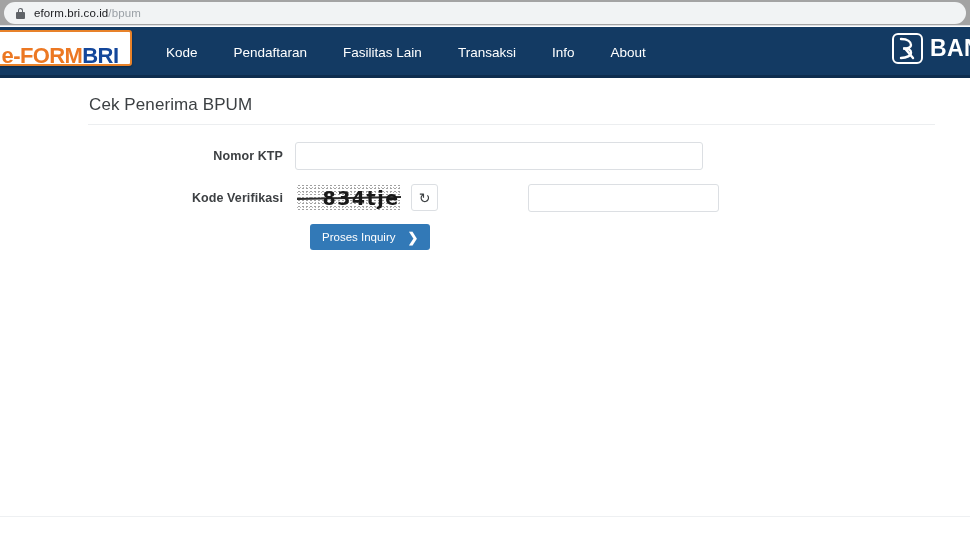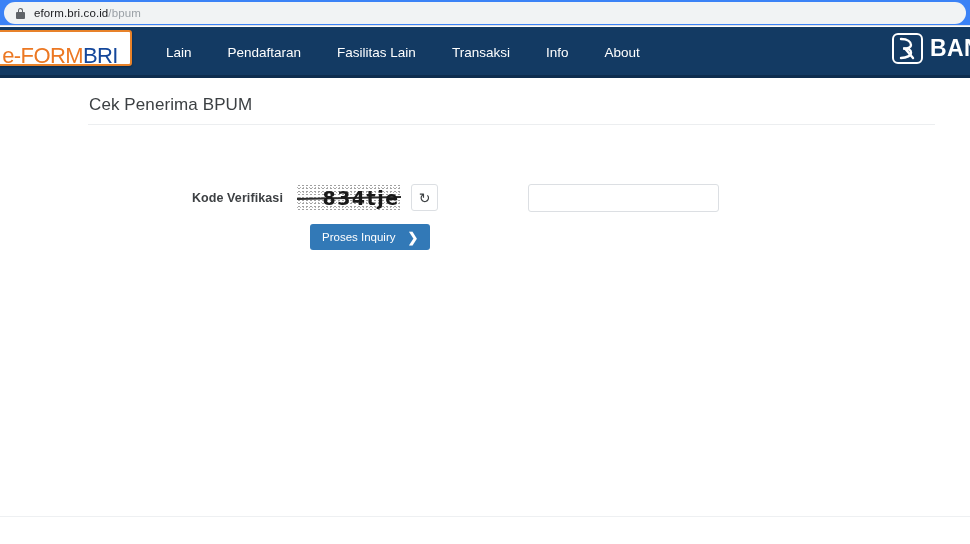--- a/index.html
+++ b/index.html
@@ -20,21 +20,21 @@
     height: 544px;
     background: #ffffff;
   }
 
   
   .browser-bar {
     position: absolute;
     left: 0; top: 0;
     width: 970px;
     height: 26px;
-    background: #3b82f6;
+    background: #a3a3a3;
     display: flex;
     align-items: center;
   }
   .url-pill {
     position: absolute;
     left: 4px;
     top: 2px;
     width: 962px;
     height: 22px;
     background: #f1f3f4;
@@ -107,21 +107,21 @@
     border: 2px solid #e8822a;
     border-radius: 3px;
     display: flex;
     align-items: center;
     justify-content: center;
     box-shadow: 0 1px 2px rgba(0,0,0,0.3);
     overflow: hidden;
   }
   .logo-text {
     font-size: 22px;
-    font-weight: normal;
+    font-weight: bold;
     letter-spacing: -0.6px;
     white-space: nowrap;
     line-height: 1;
     margin-top: 15px;
   }
   .logo-eform { color: #ec7823; }
   .logo-bri { color: #14479b; }
 
   .nav-links {
     position: absolute;
@@ -337,21 +337,21 @@
   <div class="browser-divider"></div>
 
   <div class="navbar"></div>
   <div class="nav-bottom-edge"></div>
 
   <div class="logo-box">
     <span class="logo-text"><span class="logo-eform">e-FORM</span><span class="logo-bri">BRI</span></span>
   </div>
 
   <nav class="nav-links">
-    <a class="nav-link">Lain</a>
+    <a class="nav-link">Kode</a>
     <a class="nav-link">Pendaftaran</a>
     <a class="nav-link">Fasilitas Lain</a>
     <a class="nav-link">Transaksi</a>
     <a class="nav-link">Info</a>
     <a class="nav-link">About</a>
   </nav>
 
   <div class="bank-logo">
     <span class="bri-mark">
       <svg width="27" height="27" viewBox="0 0 27 27" style="position:absolute;left:0;top:0">
@@ -360,20 +360,24 @@
       </svg>
     </span>
     <span class="bank-word">BANK</span>
   </div>
 
   <div class="content">
 
     <div class="page-title">Cek Penerima BPUM</div>
     <div class="title-rule"></div>
 
+    <div class="form-row row-ktp">
+      <div class="field-label">Nomor KTP</div>
+      <input class="text-input input-ktp" type="text" placeholder="" style="">
+    </div>
 
     <div class="form-row row-captcha">
       <div class="field-label">Kode Verifikasi</div>
       <div class="captcha-img">
         <div class="captcha-noise"></div>
         <div class="captcha-strike"></div>
         <span class="captcha-text">834tje</span>
       </div>
       <button class="refresh-btn">
         <span class="refresh-glyph">↻</span>

